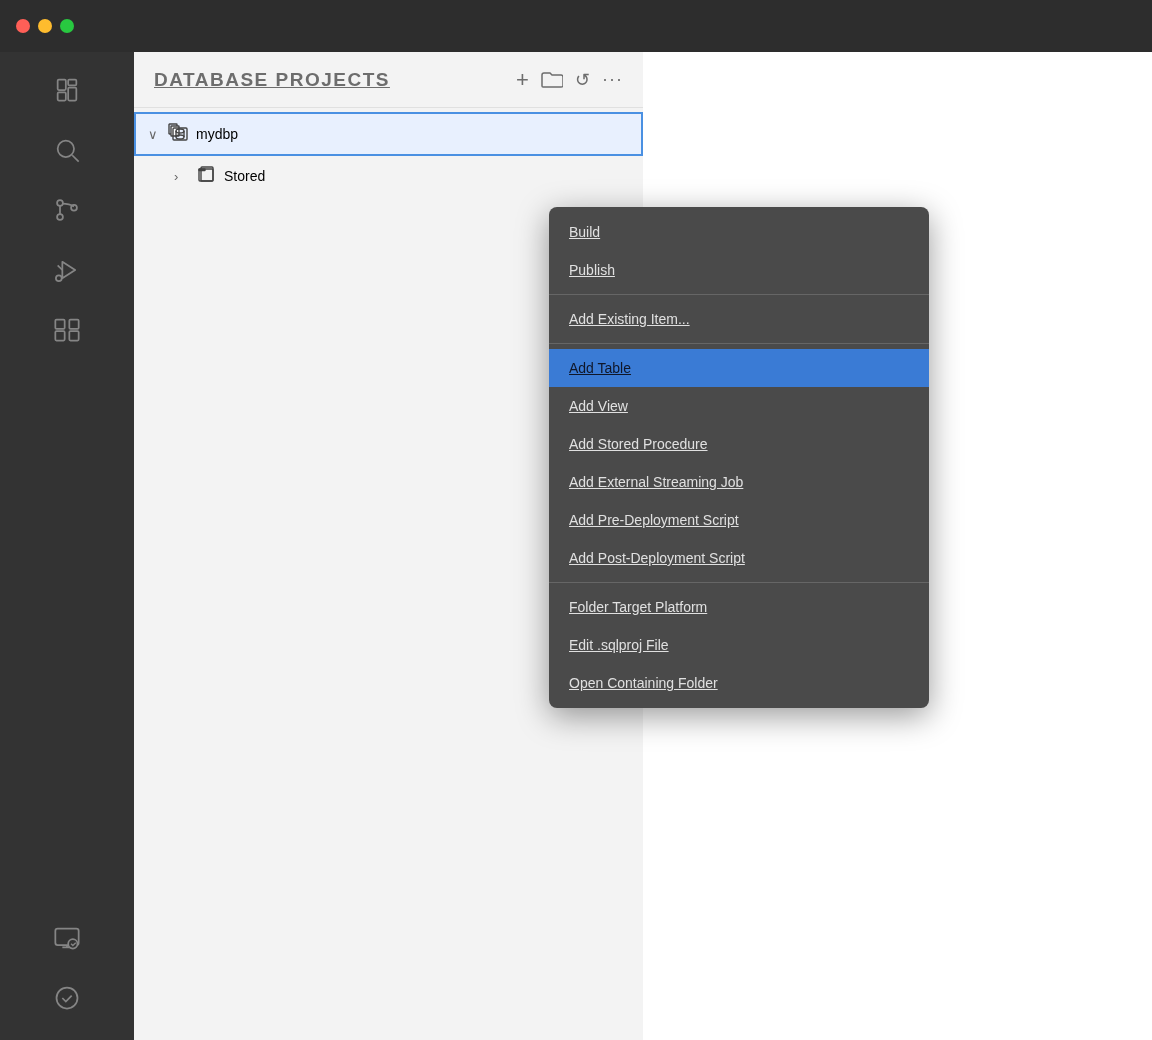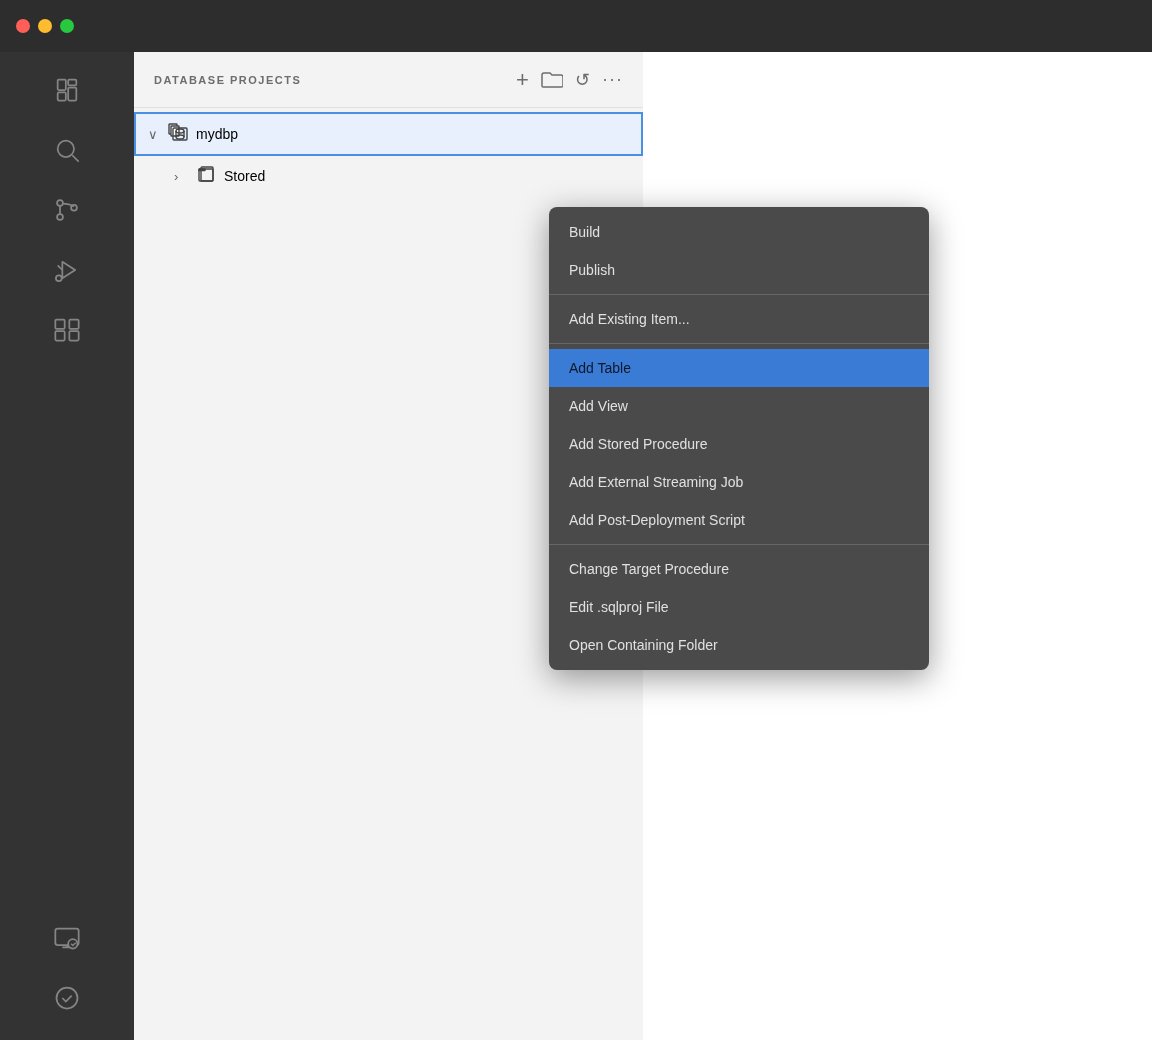--- a/index.html
+++ b/index.html
@@ -79,25 +79,26 @@
     .panel-header {
       height: 56px;
       background: #f3f3f3;
       display: flex;
       align-items: center;
       padding: 0 20px;
       justify-content: space-between;
       border-bottom: 1px solid #e0e0e0;
     }
     .panel-title {
-      font-size: 11px;
+      font-size: 19px;
       font-weight: 600;
       color: #6d6d6d;
       letter-spacing: 1.5px;
       text-transform: uppercase;
+      text-decoration: underline;
     }
     .panel-actions {
       display: flex;
       align-items: center;
       gap: 12px;
       color: #6d6d6d;
     }
     .panel-action-btn {
       cursor: pointer;
       font-size: 18px;
@@ -166,20 +167,21 @@
     }
     .menu-item {
       height: 38px;
       display: flex;
       align-items: center;
       padding: 0 20px;
       font-size: 14px;
       color: #e0e0e0;
       cursor: pointer;
       white-space: nowrap;
+      text-decoration: underline;
     }
     .menu-item.highlighted {
       background: #3a7bd5;
       color: #0f172a;
     }
     .menu-separator {
       height: 1px;
       background: #666;
       margin: 5px 0;
     }
@@ -319,23 +321,24 @@
     <div class="context-menu" id="context-menu">
     <div class="menu-item">Build</div>
         <div class="menu-item">Publish</div>
         <div class="menu-separator"></div>
         <div class="menu-item">Add Existing Item...</div>
         <div class="menu-separator"></div>
         <div class="menu-item highlighted">Add Table</div>
         <div class="menu-item">Add View</div>
         <div class="menu-item">Add Stored Procedure</div>
         <div class="menu-item">Add External Streaming Job</div>
+        <div class="menu-item">Add Pre-Deployment Script</div>
         <div class="menu-item">Add Post-Deployment Script</div>
         <div class="menu-separator"></div>
-        <div class="menu-item">Change Target Procedure</div>
+        <div class="menu-item">Folder Target Platform</div>
         <div class="menu-item">Edit .sqlproj File</div>
         <div class="menu-item">Open Containing Folder</div>
       </div>
 
   </div>
 
   <div class="main-content"></div>
 
 </div>
 

